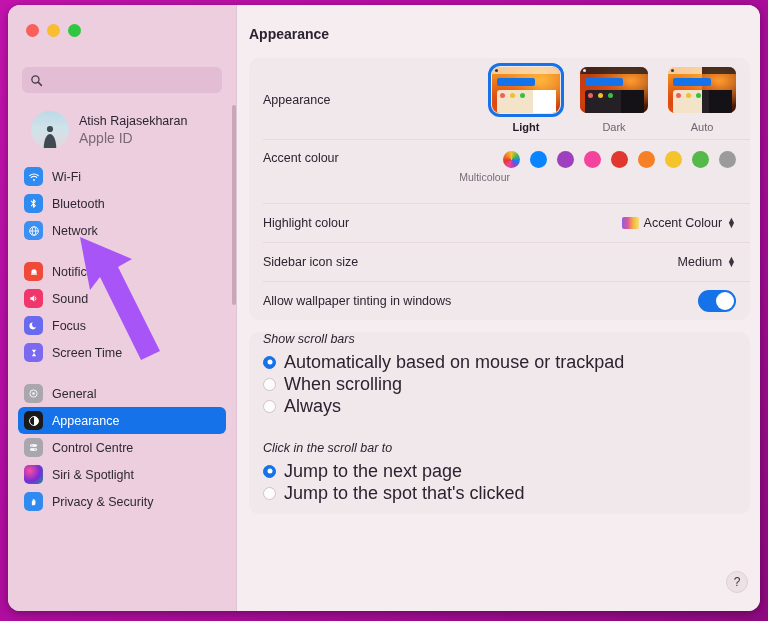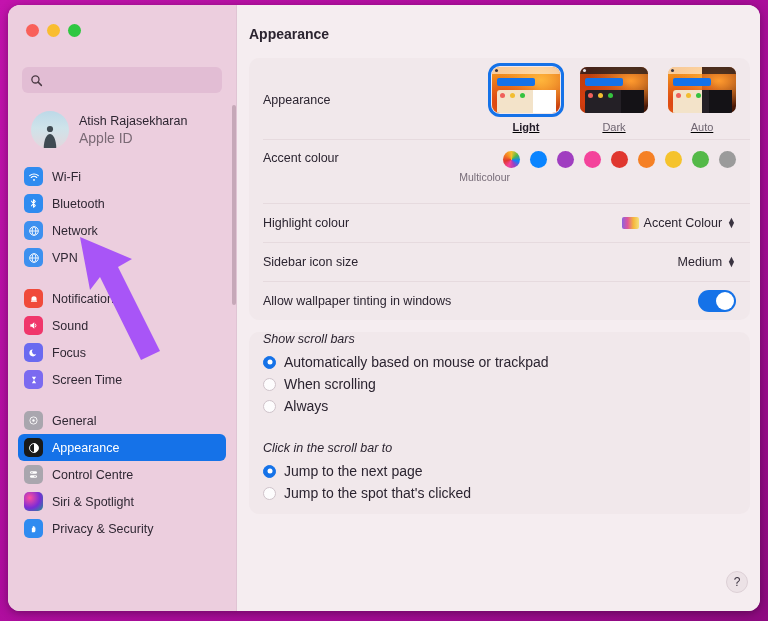--- a/index.html
+++ b/index.html
@@ -95,21 +95,21 @@
   #content{flex:1;height:100%;background:#f5edf0;position:relative;}
   #page-title{position:absolute;left:12px;top:21px;font-size:14px;color:#2b2430;font-weight:600;}
   #scroll-area{position:absolute;left:12px;top:53px;right:10px;bottom:8px;}
   .card{background:#f1e8eb;border-radius:10px;padding:0 14px;box-sizing:border-box;}
   .card + .card{margin-top:12px;}
   .row{display:flex;align-items:center;min-height:38px;position:relative;}
   .row-label{font-size:12.5px;color:#2b2430;flex:1;}
   .divider{height:1px;background:#e6dade;margin:0 -14px 0 0;}
   
   #theme-row{padding:9px 0 6px 0;display:flex;align-items:center;}
-  #themes{display:flex;gap:20px;margin-left:auto;text-decoration:underline;}
+  #themes{display:flex;gap:20px;margin-left:auto;}
   .theme{width:68px;text-align:center;}
   .thumb{
     width:68px;height:46px;border-radius:7px;overflow:hidden;position:relative;
     box-sizing:border-box;
   }
   .theme.selected .thumb{outline:3px solid #1572e8;outline-offset:1px;border-radius:8px;}
   .theme-label{font-size:11px;color:#6e6470;margin-top:8px;}
   .theme.selected .theme-label{color:#231c28;font-weight:bold;}
   .wp{position:absolute;inset:0;background:
       radial-gradient(ellipse at 18% 78%,#d93b10 0%,rgba(217,59,16,0) 55%),
@@ -149,21 +149,21 @@
   .toggle{margin-left:auto;width:38px;height:22px;border-radius:11px;background:#1572e8;position:relative;}
   .toggle .knob{position:absolute;top:2px;right:2px;width:18px;height:18px;border-radius:50%;background:#fff;}
   
   .sect-title{font-size:12.5px;color:#2b2430;margin:11px 0 5px 0;font-style:italic;}
   .radio-row{display:flex;align-items:center;height:22px;}
   .radio{width:13px;height:13px;border-radius:50%;margin-right:8px;flex:0 0 13px;
     background:#fdfcfd;border:1px solid #cfc3ca;box-sizing:border-box;}
   .radio.on{background:#1572e8;border-color:#1572e8;position:relative;}
   .radio.on::after{content:"";position:absolute;left:50%;top:50%;transform:translate(-50%,-50%);
     width:5px;height:5px;border-radius:50%;background:#fff;}
-  .radio-label{font-size:14px;color:#2b2430;}
+  .radio-label{font-size:18px;color:#2b2430;}
   .gap{height:13px;}
   
   #help{
     position:absolute;right:12px;bottom:18px;width:20px;height:20px;border-radius:50%;
     background:#ece2e6;border:1px solid #ddd0d6;display:flex;align-items:center;justify-content:center;
     font-size:12px;color:#3b3340;
   }
   
   #arrow{position:absolute;left:0;top:0;width:768px;height:621px;pointer-events:none;}
 </style>
@@ -227,30 +227,20 @@
         </div>
         <div class="nav-item">
           <span class="nav-icon ic-net">
             <svg viewBox="0 0 14 14" width="12" height="12">
               <circle cx="7" cy="7" r="5" fill="none" stroke="#fff" stroke-width="1.1"></circle>
               <ellipse cx="7" cy="7" rx="2.2" ry="5" fill="none" stroke="#fff" stroke-width="1"></ellipse>
               <line x1="2" y1="7" x2="12" y2="7" stroke="#fff" stroke-width="1"></line>
             </svg>
           </span>
           <span class="nav-label">Network</span>
-        </div>
-        <div class="nav-item">
-          <span class="nav-icon ic-vpn">
-            <svg viewBox="0 0 14 14" width="12" height="12">
-              <circle cx="7" cy="7" r="5" fill="none" stroke="#fff" stroke-width="1.1"></circle>
-              <ellipse cx="7" cy="7" rx="2.2" ry="5" fill="none" stroke="#fff" stroke-width="1"></ellipse>
-              <line x1="2" y1="7" x2="12" y2="7" stroke="#fff" stroke-width="1"></line>
-            </svg>
-          </span>
-          <span class="nav-label">VPN</span>
         </div>
       </div>
 
       <div class="nav-group">
         <div class="nav-item">
           <span class="nav-icon ic-notif">
             <svg viewBox="0 0 14 14" width="10" height="10">
               <path d="M3.4 9.6 V6.6 A3.6 3.6 0 0 1 10.6 6.6 V9.6 Z" fill="#fff"></path>
               <rect x="2.6" y="9.6" width="8.8" height="1.2" rx=".6" fill="#fff"></rect>
             </svg>

